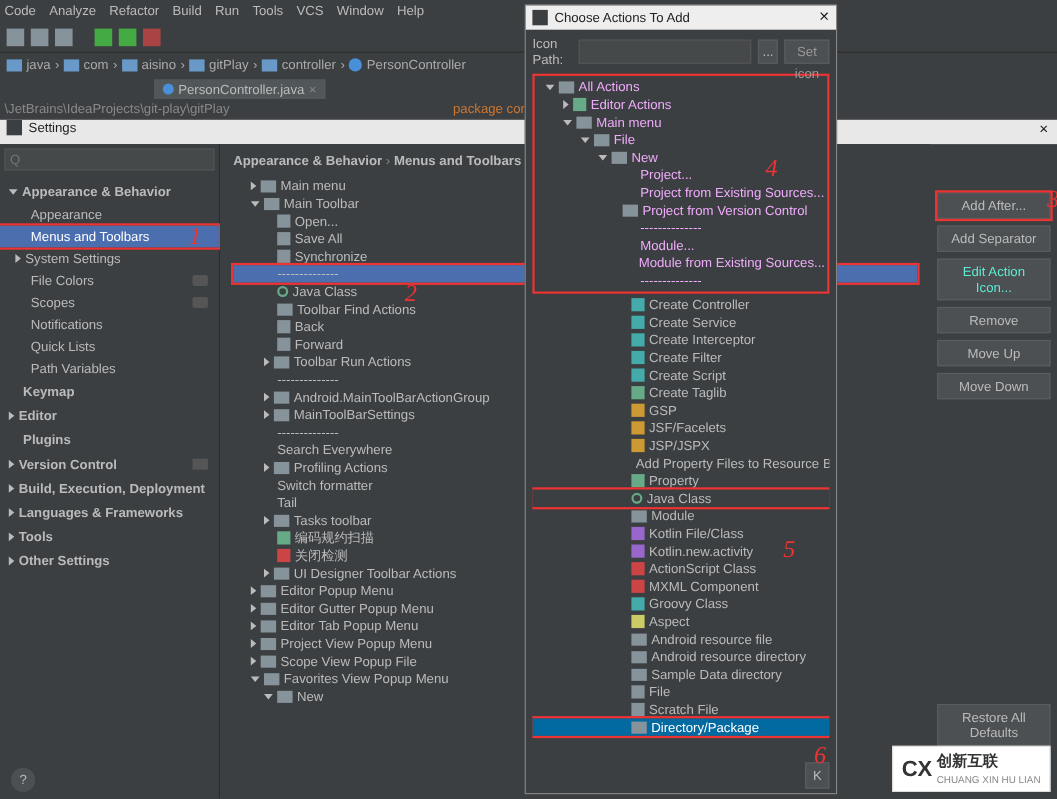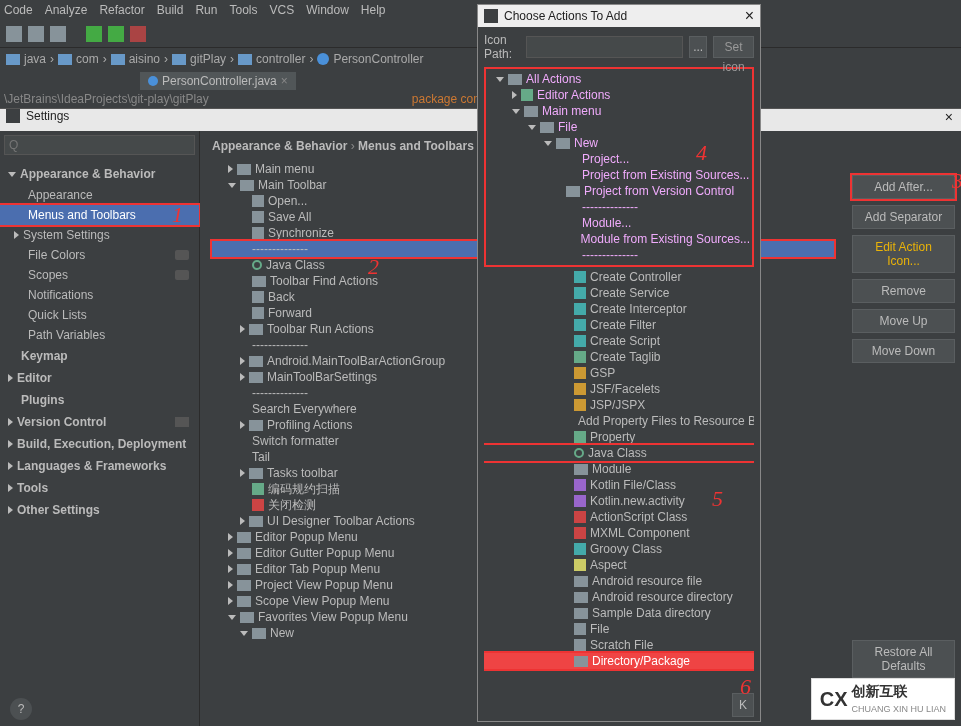--- a/index.html
+++ b/index.html
@@ -54,21 +54,21 @@
 .mtree .row.sel { background: #4b6eaf; }
 .mtree .row.sep-highlight { outline: 2px solid #e33; }
 .mtree .ind { display: inline-block; }
 .folder-ico2 { width: 14px; height: 11px; background: #87939a; display: inline-block; }
 .file-ico { width: 12px; height: 12px; background: #87939a; display: inline-block; }
 .circle-ico { width: 10px; height: 10px; border: 2px solid #6a8; border-radius: 50%; display: inline-block; }
 
 
 .settings-right { width: 115px; padding: 44px 6px 18px 6px; display: flex; flex-direction: column; gap: 6px; }
 .btn { background: #4c5052; border: 1px solid #5a5e60; color: #bbb; padding: 4px 6px; text-align: center; cursor: pointer; }
-.btn.disabled { color: #eab308; }
+.btn.disabled { color: #5eead4; }
 .btn.marked { outline: 2px solid #e33; }
 .btn-spacer { flex: 1; }
 
 
 .dialog { position: absolute; top: 4px; left: 477px; width: 284px; height: 718px; background: #3c3f41; border: 1px solid #888; z-index: 20; }
 .dialog-title { height: 22px; background: #eee; color: #222; display: flex; align-items: center; padding-left: 6px; gap: 6px; }
 .dialog-title .ico { width: 14px; height: 14px; background: #3c3f41; display: inline-block; }
 .dialog-title .x { margin-left: auto; margin-right: 6px; font-size: 16px; color: #222; }
 .dialog-body { padding: 6px; }
 .iconpath-row { display: flex; align-items: center; gap: 6px; margin-bottom: 6px; }
@@ -77,21 +77,21 @@
 .iconpath-row .dots { width: 26px; height: 22px; background: #4c5052; border: 1px solid #5a5e60; color: #bbb; text-align: center; line-height: 20px; cursor: pointer; }
 .iconpath-row .seticon { width: 60px; height: 22px; background: #4c5052; border: 1px solid #5a5e60; color: #999; text-align: center; line-height: 20px; }
 
 .dtree-wrap { border: 2px solid #e33; padding: 2px; height: 200px; overflow: hidden; }
 .dtree { color: #f0abfc; }
 .dtree .row { height: 16px; display: flex; align-items: center; gap: 4px; padding: 0; cursor: pointer; white-space: nowrap; }
 
 .dtree2 { color: #bbb; margin-top: 2px; height: 430px; overflow: hidden; }
 .dtree2 .row { height: 16px; display: flex; align-items: center; gap: 4px; cursor: pointer; white-space: nowrap; padding-left: 90px; }
 .dtree2 .row.marked { outline: 2px solid #e33; }
-.dtree2 .row.dirpkg { background: #ef4444; outline: 2px solid #e33; color: #fff; }
+.dtree2 .row.dirpkg { background: #0369a1; outline: 2px solid #e33; color: #fff; }
 
 .tiny-ico { width: 12px; height: 12px; display: inline-block; background: #6899c8; }
 .tiny-ico.green { background: #6a8; }
 .tiny-ico.orange { background: #c93; }
 .tiny-ico.red { background: #c44; }
 .tiny-ico.purple { background: #96c; }
 .tiny-ico.yellow { background: #cc6; }
 .tiny-ico.teal { background: #4aa; }
 
 
@@ -391,21 +391,21 @@
           <div class="row">
             <span class="ind" style="width: 12px;"></span>
             <span class="arrow right"></span>
             <span class="folder-ico2"></span>
             <span>Project View Popup Menu</span>
           </div>
           <div class="row">
             <span class="ind" style="width: 12px;"></span>
             <span class="arrow right"></span>
             <span class="folder-ico2"></span>
-            <span>Scope View Popup Menu</span>
+            <span>Scope View Popup File</span>
           </div>
           <div class="row">
             <span class="ind" style="width: 12px;"></span>
             <span class="arrow down"></span>
             <span class="folder-ico2"></span>
             <span>Favorites View Popup Menu</span>
           </div>
           <div class="row">
             <span class="ind" style="width: 24px;"></span>
             <span class="arrow down"></span>

